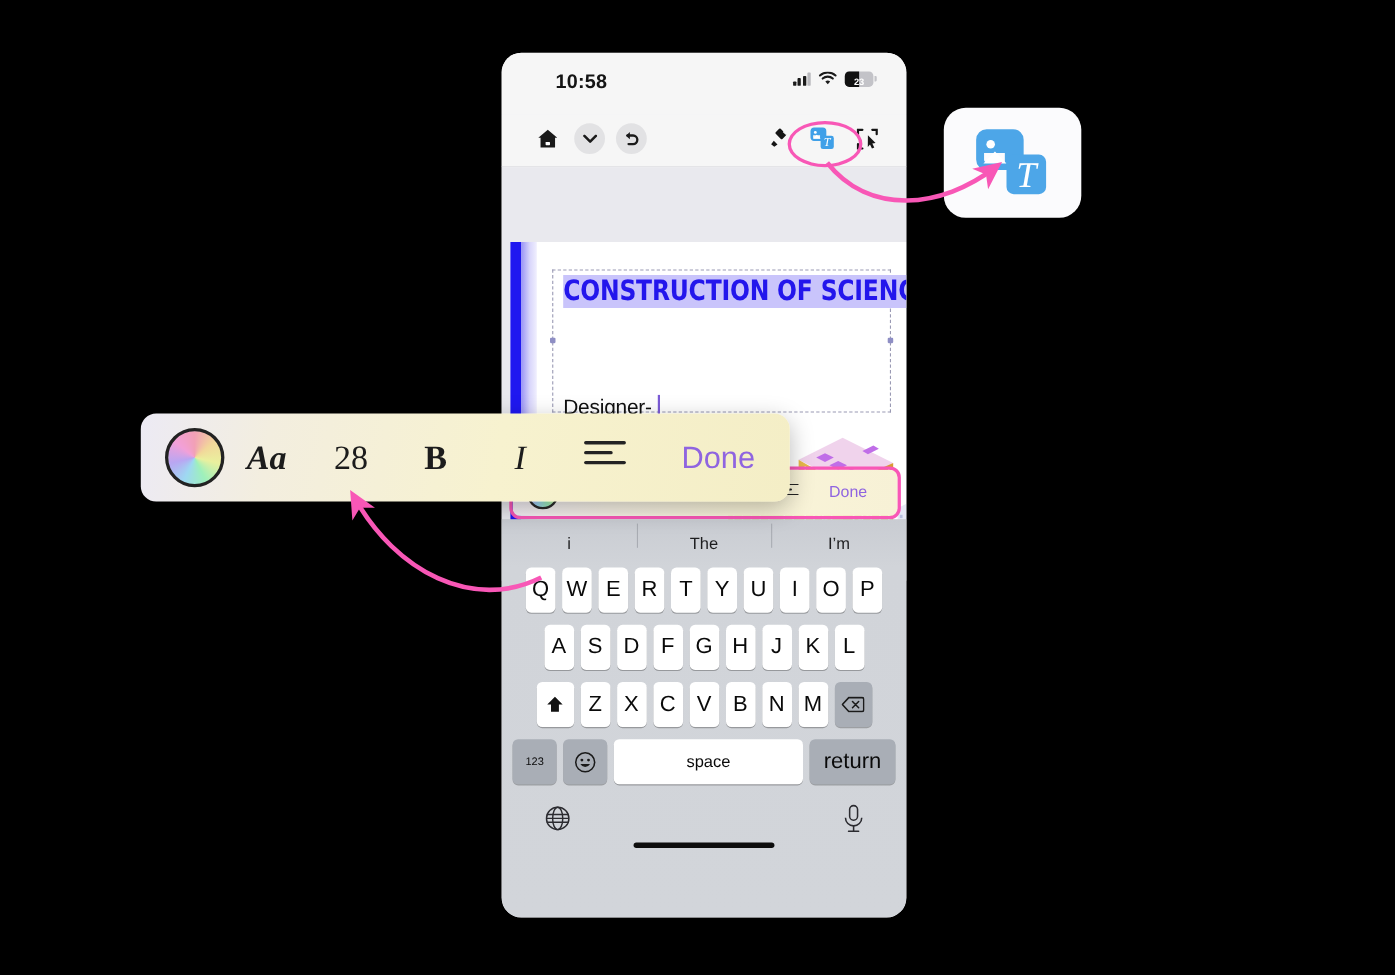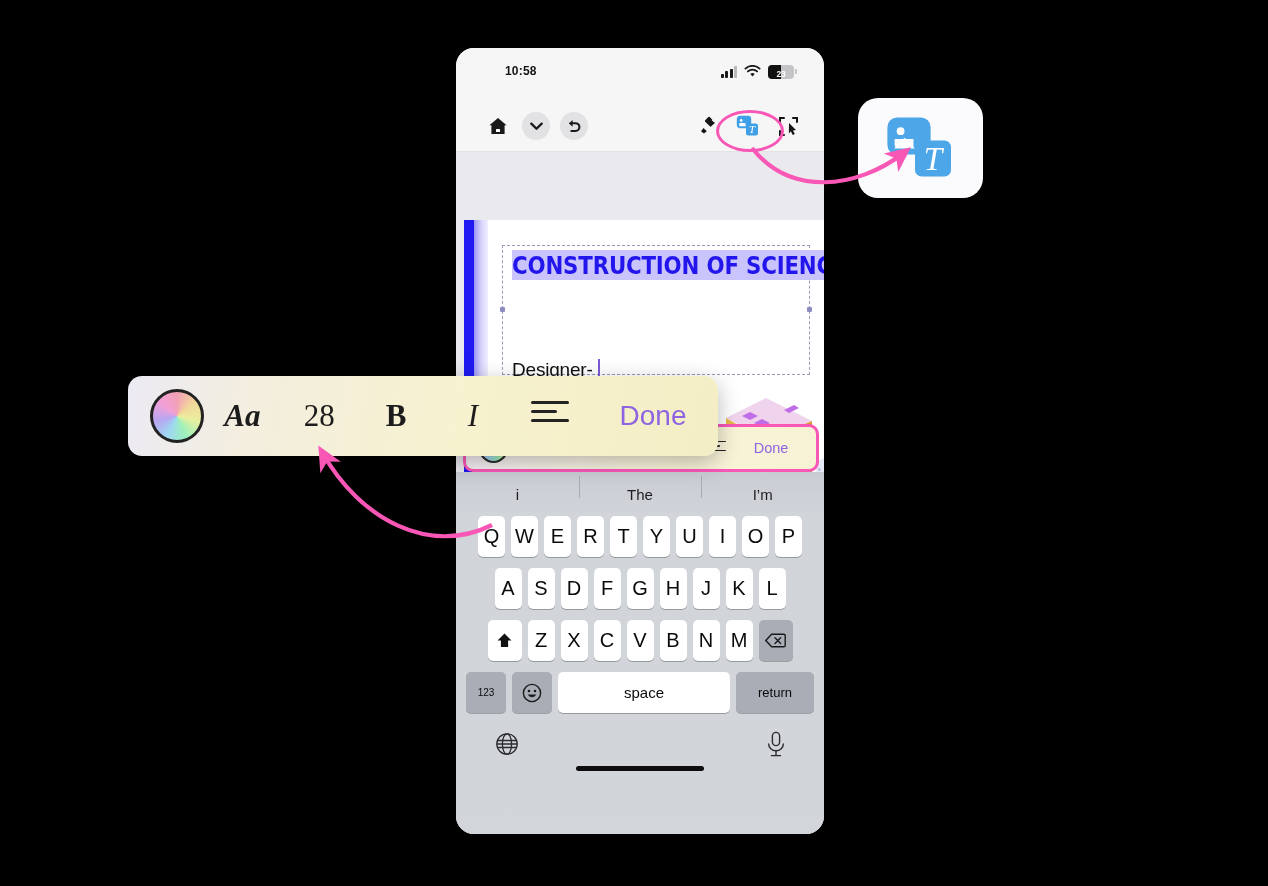--- a/index.html
+++ b/index.html
@@ -9,21 +9,21 @@
   }
 
   
   #phone{
     position:absolute;left:456px;top:48px;width:368px;height:786px;
     background:#f6f6f8;border-radius:18px;overflow:hidden;
   }
 
   
   .statusbar{position:absolute;left:0;top:0;width:368px;height:56px;background:#f6f6f6;}
-  .st-time{position:absolute;left:49px;top:16px;font-size:12px;font-weight:700;color:#141414;letter-spacing:.2px;}
+  .st-time{position:absolute;left:49px;top:16px;font-size:18px;font-weight:700;color:#141414;letter-spacing:.2px;}
   .st-right{position:absolute;right:30px;top:17px;display:flex;align-items:center;gap:7px;}
   .bars{display:flex;align-items:flex-end;gap:1.5px;height:12px;}
   .bars i{display:block;width:3px;background:#1b1b1b;border-radius:.8px;}
   .bars i:nth-child(1){height:4px}.bars i:nth-child(2){height:6.5px}
   .bars i:nth-child(3){height:9px}.bars i:nth-child(4){height:12px;background:#b9b9bd;}
   .batt{position:relative;width:26px;height:13.5px;border-radius:4px;background:#c3c3c8;display:flex;align-items:flex-end;}
   .batt::after{content:"";position:absolute;right:-2.5px;top:4px;width:2px;height:5px;background:#c3c3c8;border-radius:0 1px 1px 0;}
   .batt-fill{position:absolute;left:0;top:0;height:13.5px;width:13px;background:#111;border-radius:4px 0 0 4px;}
   .batt-num{position:relative;z-index:2;width:100%;text-align:center;font-size:8.5px;font-weight:700;color:#fff;letter-spacing:-.2px;}
 
@@ -86,21 +86,21 @@
   .suggest{position:relative;height:44px;display:flex;align-items:center;}
   .sg{flex:1;text-align:center;font-size:15px;color:#1d1d1f;position:relative;}
   .sg+.sg::before{content:"";position:absolute;left:0;top:-10px;height:22px;width:1px;background:#a9acb3;}
   .kbrow{display:flex;justify-content:center;gap:6px;margin-bottom:11px;}
   .key{width:27px;height:41px;border-radius:5px;background:#fff;
      display:flex;align-items:center;justify-content:center;font-size:20px;color:#0a0a0a;
      box-shadow:0 1px 0 rgba(0,0,0,.28);}
   .key.wide{width:34px;}
   .key.dark{background:#a9aeb6;box-shadow:0 1px 0 rgba(0,0,0,.25);}
   .key.space{width:172px;font-size:15px;}
-  .key.ret{width:78px;font-size:13px;}
+  .key.ret{width:78px;font-size:20px;}
   .key.num{width:40px;font-size:10px;}
   .key.emoji{width:40px;font-size:18px;}
   .kbbottom{position:relative;height:56px;}
   .globe{position:absolute;left:39px;top:8px;width:24px;height:24px;}
   .mic{position:absolute;right:37px;top:7px;width:22px;height:26px;}
   .homeind{position:absolute;left:50%;transform:translateX(-50%);bottom:9px;width:128px;height:5px;background:#0d0d0d;border-radius:3px;}
 
   
   #iconcallout{position:absolute;left:858px;top:98px;width:125px;height:100px;
      background:#fbfbfd;border-radius:20px;box-shadow:0 3px 14px rgba(0,0,0,.14);}

